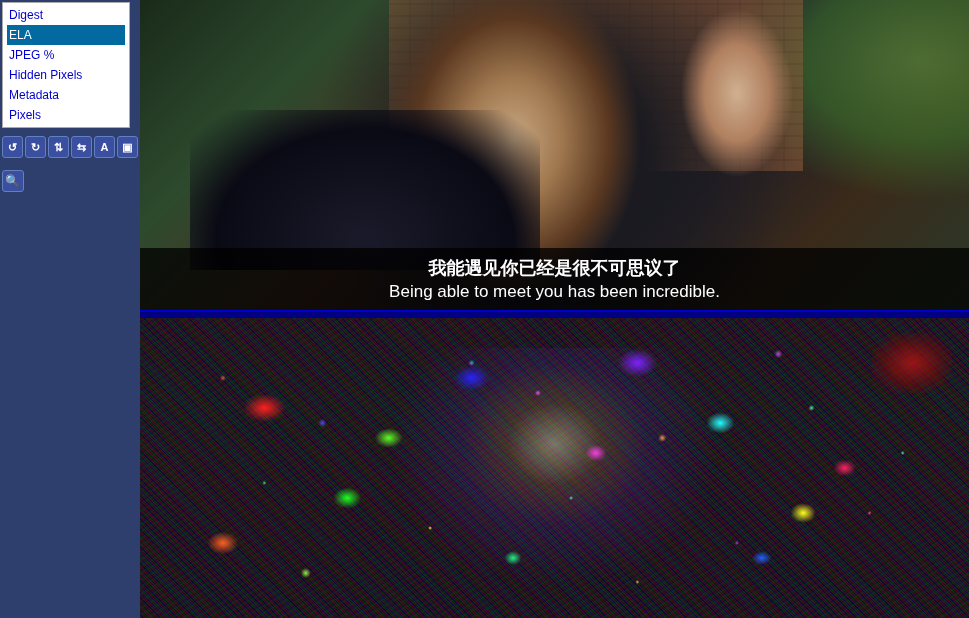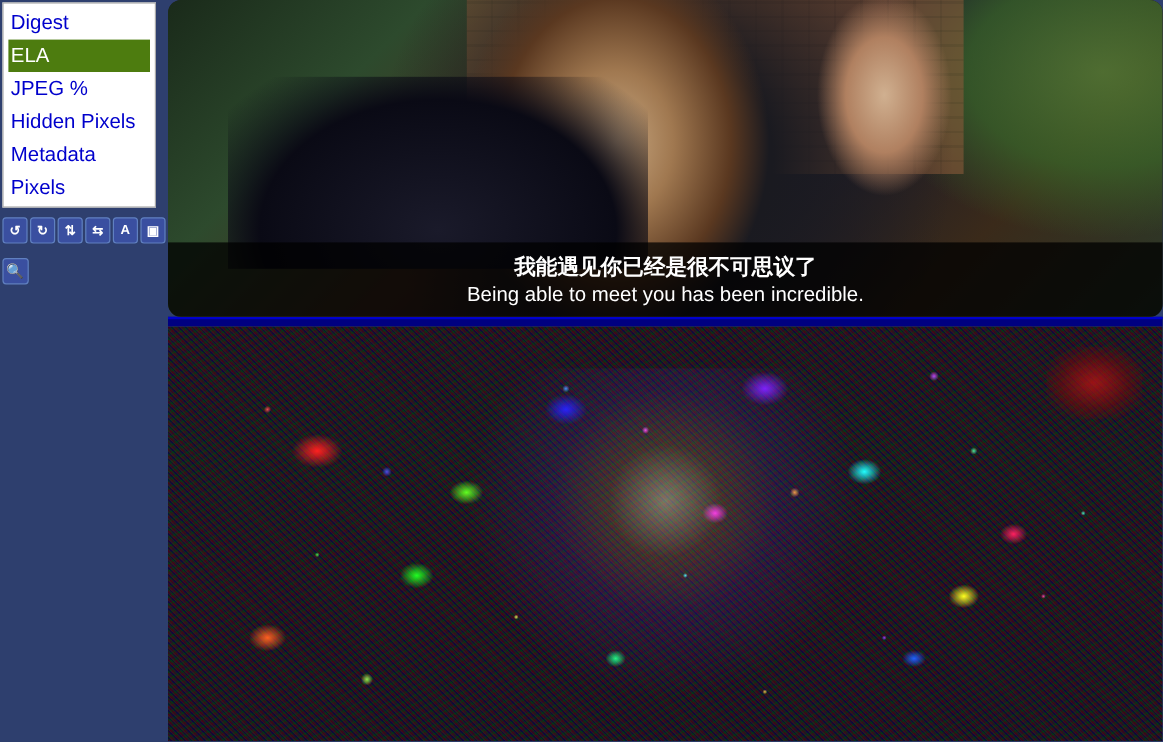--- a/index.html
+++ b/index.html
@@ -30,26 +30,26 @@
       padding: 2px 4px;
       width: 128px;
     }
 
     .menu-item {
       display: block;
       color: #0000cc;
       text-decoration: none;
       padding: 1px 2px;
       cursor: pointer;
-      font-size: 17px;
+      font-size: 12px;
       line-height: 1.5;
     }
 
     .menu-item.active {
-      background-color: #4d7c0f;
+      background-color: #0369a1;
       color: white;
     }
 
     
     .toolbar {
       display: flex;
       flex-direction: row;
       align-items: center;
       margin: 6px 2px 4px 2px;
       gap: 2px;
@@ -90,25 +90,24 @@
     .main-content {
       flex: 1;
       display: flex;
       flex-direction: column;
       overflow: hidden;
     }
 
     
     .video-frame {
       width: 100%;
-      height: 264px;
+      height: 310px;
       background: #222;
       position: relative;
       overflow: hidden;
-      border-radius: 11px;
     }
 
     .video-frame .film-bg {
       width: 100%;
       height: 100%;
       background: linear-gradient(
         135deg,
         #1a2a1a 0%,
         #2d4a2d 20%,
         #4a3020 40%,

